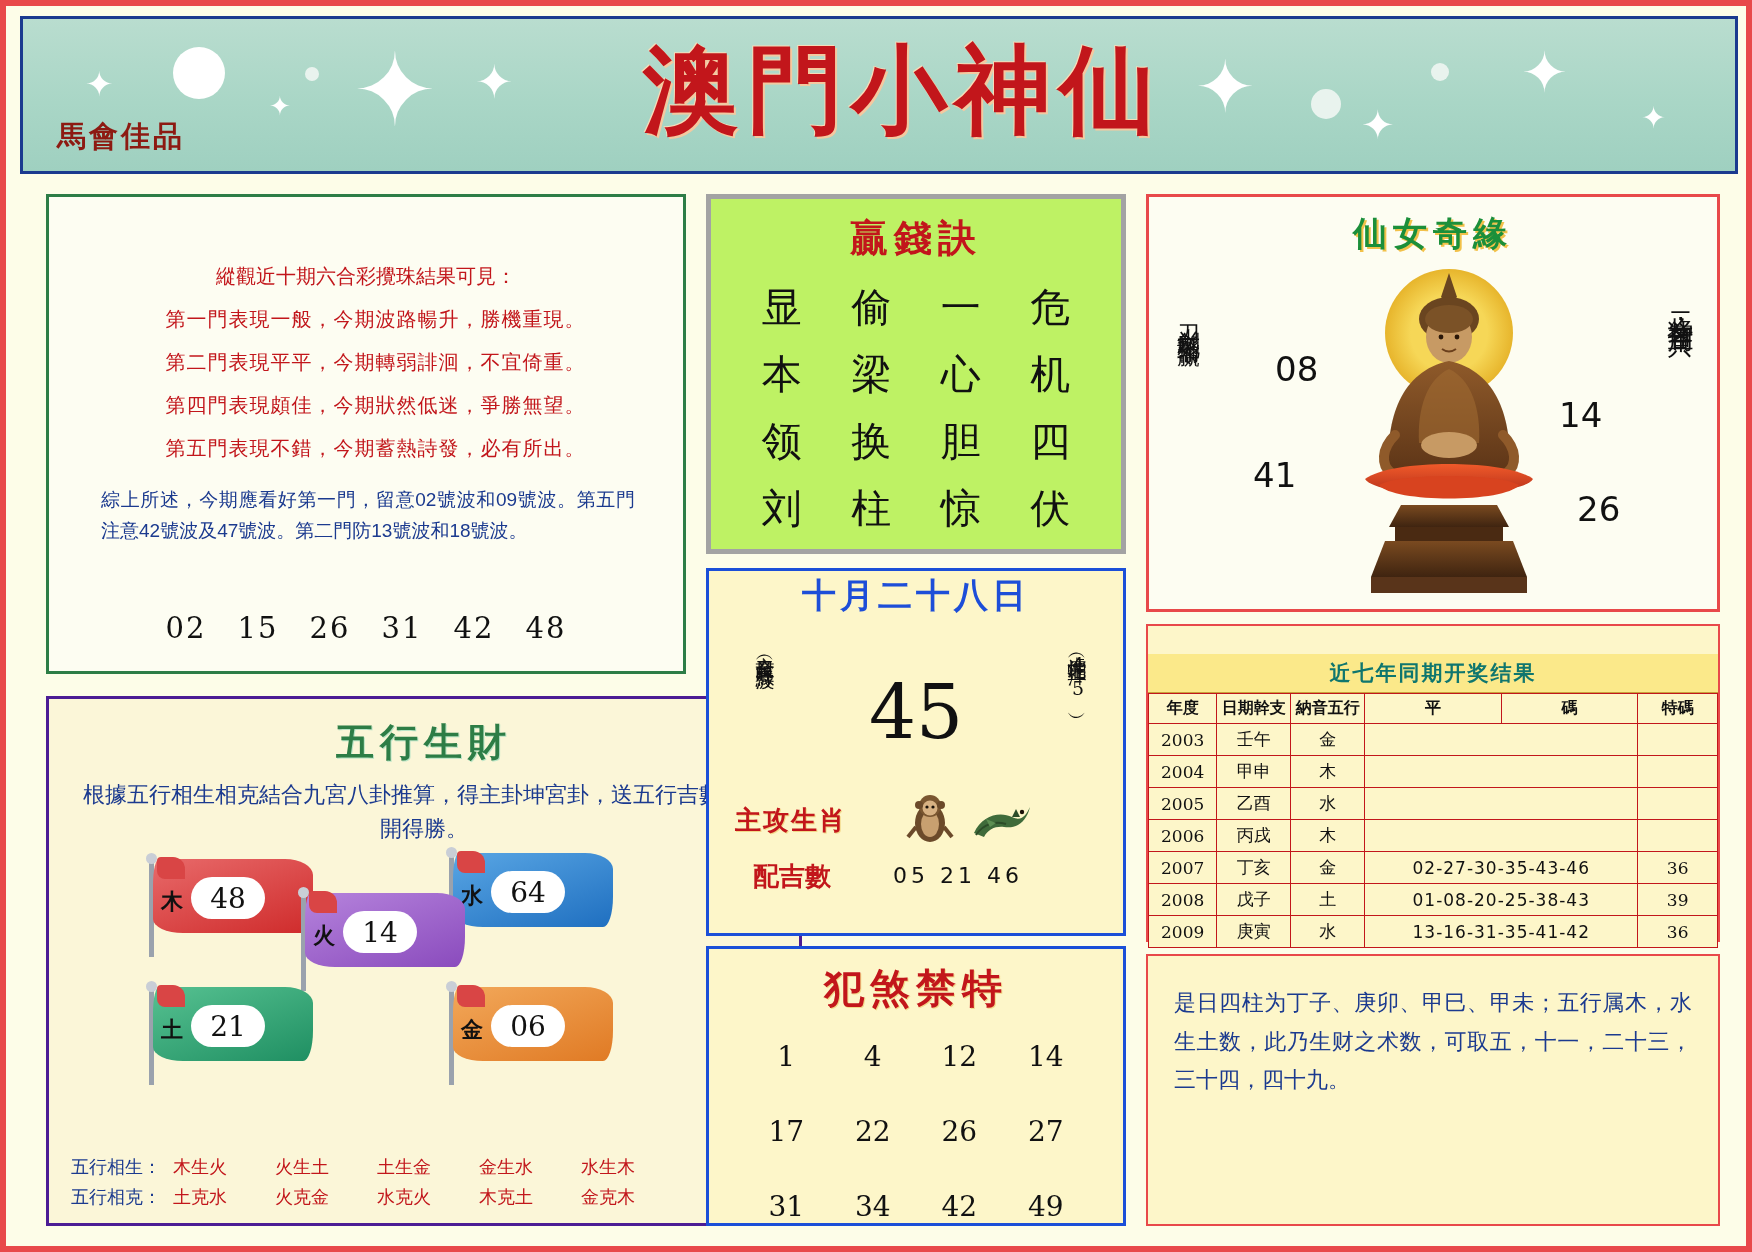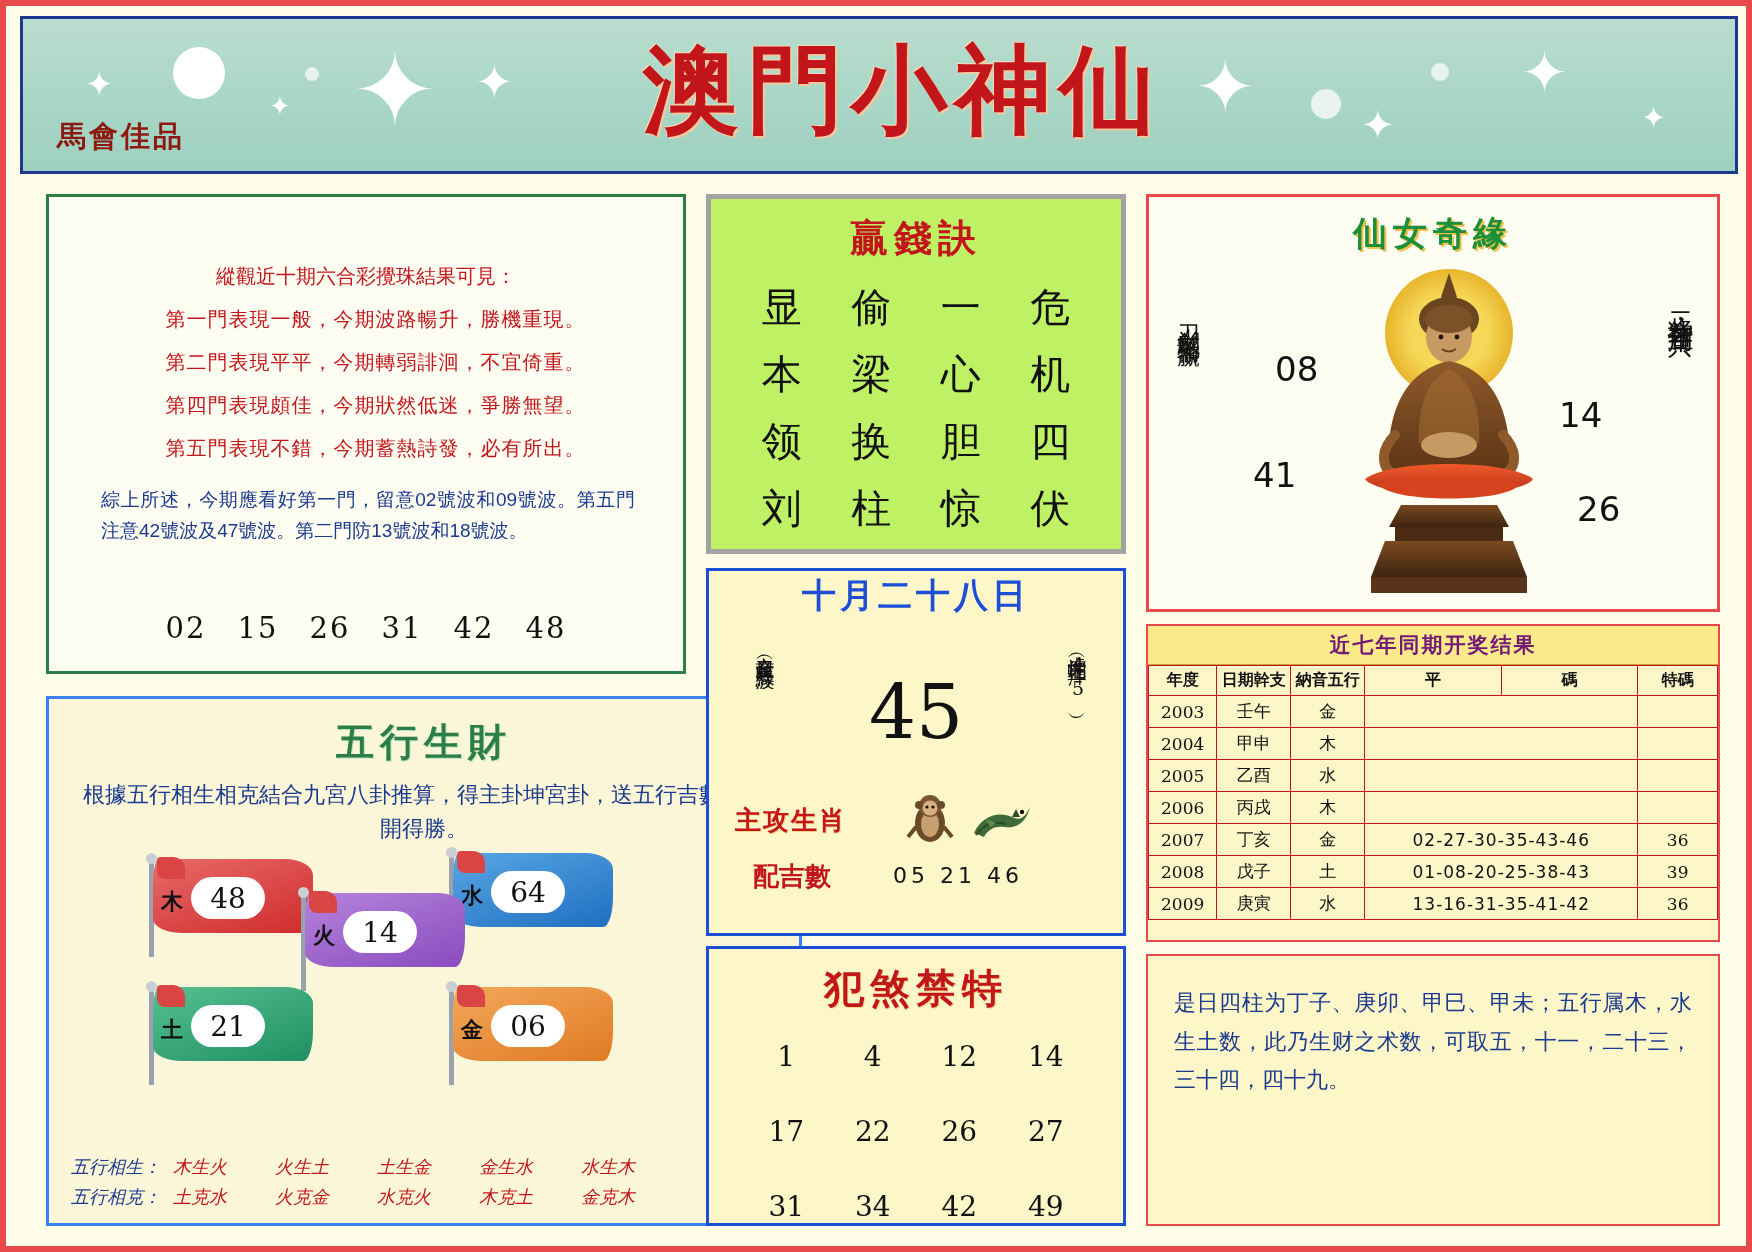--- a/index.html
+++ b/index.html
@@ -52,21 +52,21 @@
   #analysis .para{
     margin:22px 48px 0 52px;color:#1b3a8f;
     font-family:Liberation Sans, sans-serif;font-size:19px;line-height:1.65;text-align:justify;
   }
   #analysis .nums{
     position:absolute;left:0;right:0;bottom:26px;text-align:center;
     font-family:"DejaVu Serif","Liberation Serif",serif;font-size:29px;color:#111;letter-spacing:2px;
   }
   #analysis .nums span{display:inline-block;width:72px;}
   
-  #wuxing{left:40px;top:690px;width:756px;height:530px;border:3px solid #3b82f6;background:#fbf6d8;}
+  #wuxing{left:40px;top:690px;width:756px;height:530px;border:3px solid #4c1d95;background:#fbf6d8;}
   #wuxing .hd{
     margin-top:18px;text-align:center;color:#2d7d46;
     font-family:"DejaVu Serif","Liberation Serif",serif;font-size:38px;font-weight:bold;letter-spacing:6px;
     text-shadow:1px 1px 0 #b9e4c6;
   }
   #wuxing .desc{
     margin:10px 28px 0 28px;color:#1b3a8f;text-align:center;
     font-family:"DejaVu Serif","Liberation Serif",serif;font-size:22px;line-height:1.55;
   }
   .flags{position:absolute;left:0;top:148px;width:640px;height:290px;}
@@ -84,21 +84,21 @@
     font-family:"DejaVu Serif","Liberation Serif",serif;font-size:28px;color:#111;
   }
   .flag .el{
     position:absolute;left:26px;top:34px;
     font-family:"DejaVu Serif","Liberation Serif",serif;font-size:22px;color:#111;font-weight:bold;
   }
   #wuxing .rel{
     position:absolute;left:22px;bottom:14px;width:600px;
     font-family:"DejaVu Serif","Liberation Serif",serif;font-size:18px;color:#1b3a8f;
   }
-  #wuxing .rel .row{display:flex;gap:12px;margin-top:6px;font-style:italic;}
+  #wuxing .rel .row{display:flex;gap:12px;margin-top:6px;}
   #wuxing .rel .lbl{width:118px;color:#1b3a8f;}
   #wuxing .rel .it{width:118px;color:#c2161b;}
   
   #formula{left:700px;top:188px;width:420px;height:360px;border:5px solid #a3a3a3;background:#bef264;}
   #formula .hd{
     margin-top:14px;text-align:center;color:#c2161b;
     font-family:"DejaVu Serif","Liberation Serif",serif;font-size:38px;font-weight:bold;letter-spacing:6px;
   }
   #formula .grid{
     margin:16px 26px 0 26px;display:grid;grid-template-columns:repeat(4,1fr);row-gap:12px;
@@ -164,22 +164,22 @@
   #fairy .colR{
     position:absolute;right:18px;top:96px;width:40px;
     writing-mode:vertical-rl;text-orientation:upright;
     font-family:"DejaVu Serif","Liberation Serif",serif;font-size:26px;color:#111;letter-spacing:3px;
   }
   #fairy .n{position:absolute;font-family:"DejaVu Sans","Liberation Sans",sans-serif;font-size:34px;color:#111;}
   #fairy .buddha{position:absolute;left:192px;top:62px;width:216px;height:340px;}
   
   #history{left:1140px;top:618px;width:574px;height:318px;border:2px solid #e8494a;background:#fdf6c9;}
   #history .hd{
-    text-align:center;color:#701a75;background:#fbe98a;border-bottom:1px solid #c8a23b;
-    font-family:"DejaVu Serif","Liberation Serif",serif;font-size:21px;font-weight:bold;padding:5px 12px;letter-spacing:2px;
+    text-align:center;color:#0f766e;background:#fbe98a;border-bottom:1px solid #c8a23b;
+    font-family:"DejaVu Serif","Liberation Serif",serif;font-size:21px;font-weight:bold;padding:5px 12px;letter-spacing:2px;margin-top:28px;
   }
   table.hist{width:100%;border-collapse:collapse;font-family:"DejaVu Serif","Liberation Serif",serif;}
   table.hist th,table.hist td{
     border:1px solid #c2161b;text-align:center;color:#111;font-size:17px;padding:4px 0;background:#fdf6c9;
   }
   table.hist th{font-size:16px;font-weight:bold;}
   table.hist td.ping{font-family:"DejaVu Sans","Liberation Sans",sans-serif;font-size:17px;letter-spacing:1px;}
   
   #note{left:1140px;top:948px;width:574px;height:272px;border:2px solid #e8494a;background:#fdf6c9;}
   #note p{

